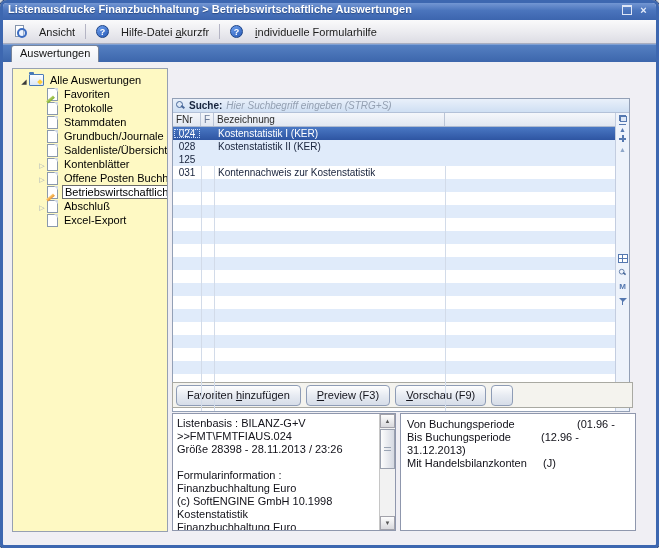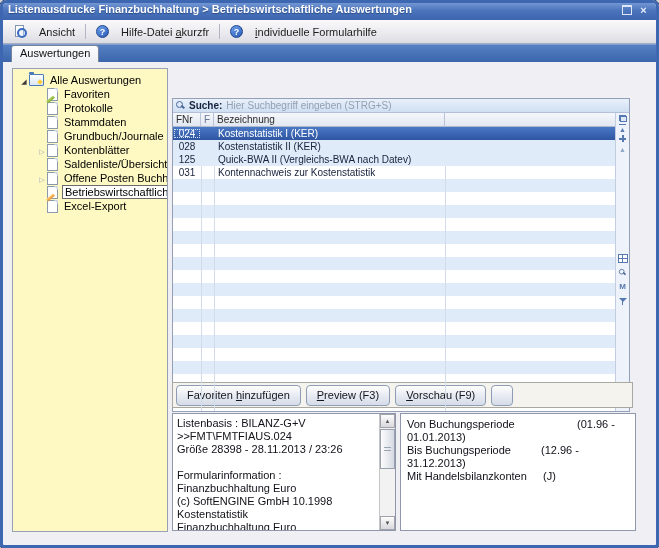--- a/index.html
+++ b/index.html
@@ -41,21 +41,21 @@
   .ic-pencil-o::before{content:"";position:absolute;left:-2px;bottom:-1px;width:9px;height:3px;background:linear-gradient(#ffd27a,#e8912c);transform:rotate(-40deg);z-index:2;}
   .tl{padding:0 2px;}
   .ti.selected .tl{border:1px solid #6b6b6b;background:#fff;}
   
   .grid-wrap{position:absolute;left:169px;top:63px;width:458px;height:314px;background:#fff;border:1px solid #93a0b6;box-sizing:border-box;display:flex;flex-direction:column;font-size:11px;margin-top:32px;}
   .searchbar{height:13px;flex:none;background:linear-gradient(#e9f0fa,#cfdff3);border-bottom:1px solid #b3c1d8;display:flex;align-items:center;padding:0 3px;gap:4px;}
   .ic-mag{width:9px;height:9px;position:relative;flex:none;}
   .ic-mag::before{content:"";position:absolute;left:0;top:0;width:5px;height:5px;border:1px.5 solid;border:1.5px solid #48689a;border-radius:50%;}
   .ic-mag::after{content:"";position:absolute;left:5px;top:5px;width:4px;height:1.5px;background:#48689a;transform:rotate(40deg);}
   .s-label{font-weight:bold;color:#16233c;font-size:10px;}
-  .s-ph{color:#94a0b2;font-size:10px;}
+  .s-ph{font-style:italic;color:#94a0b2;font-size:10px;}
   .grid-lower{flex:1;display:flex;min-height:0;}
   .grid-main{flex:1;display:flex;flex-direction:column;min-width:0;}
   .ghead{height:13px;flex:none;display:flex;background:linear-gradient(#f5f7fb,#e1e7f1);border-bottom:1px solid #aebad0;color:#2b2b2b;font-size:10px;justify-content:space-between;}
   .gh{border-right:1px solid #bac4d6;display:flex;align-items:center;padding:0 3px;box-sizing:border-box;}
   .gh.c1{width:28px;}
   .gh.c2{width:13px;justify-content:center;color:#6b7a96;}
   .gh.c3{width:231px;}
   .gh.c4{flex:1;border-right:none;}
   .grid-body{flex:1;position:relative;min-height:0;display:flex;flex-direction:column;border-radius:12px;}
   .vl{position:absolute;top:0;bottom:0;width:1px;background:#d2dbe9;z-index:1;}
@@ -154,38 +154,43 @@
       <span class="exp"></span>
       <span class="ic ic-page"></span>
       <span class="tl">Stammdaten</span>
     </div>
     <div class="ti child">
       <span class="exp"></span>
       <span class="ic ic-page"></span>
       <span class="tl">Grundbuch/Journale</span>
     </div>
     <div class="ti child">
+      <span class="exp"></span>
+      <span class="ic ic-page"></span>
+      <span class="tl">Saldenliste/Übersicht</span>
+    </div>
+    <div class="ti child">
       <span class="exp closed"></span>
       <span class="ic ic-page"></span>
       <span class="tl">Kontenblätter</span>
-    </div>
-    <div class="ti child">
-      <span class="exp"></span>
-      <span class="ic ic-page"></span>
-      <span class="tl">Saldenliste/Übersicht</span>
     </div>
     <div class="ti child">
       <span class="exp closed"></span>
       <span class="ic ic-page"></span>
       <span class="tl">Offene Posten Buchhaltung</span>
     </div>
     <div class="ti child selected">
       <span class="exp"></span>
       <span class="ic ic-page ic-pencil-o"></span>
       <span class="tl">Betriebswirtschaftliche Auswertungen</span>
+    </div>
+    <div class="ti child">
+      <span class="exp closed"></span>
+      <span class="ic ic-page"></span>
+      <span class="tl">Abschluß</span>
     </div>
     <div class="ti child">
       <span class="exp"></span>
       <span class="ic ic-page"></span>
       <span class="tl">Excel-Export</span>
     </div>
   </div>
 
   <div class="grid-wrap">
     <div class="searchbar">
@@ -211,21 +216,20 @@
               <span class="bez">Kostenstatistik I (KER)</span>
           </div>
           <div class="grow alt">
             <span class="fnr">028</span>
               <span class="fcol"></span>
               <span class="bez">Kostenstatistik II (KER)</span>
           </div>
           <div class="grow alt">
             <span class="fnr">125</span>
               <span class="fcol"></span>
-              <span class="bez">Quick-BWA II (Vergleichs-BWA nach Datev)</span>
           </div>
           <div class="grow">
             <span class="fnr">031</span>
               <span class="fcol"></span>
               <span class="bez">Kontennachweis zur Kostenstatistik</span>
           </div>
           <div class="gfill"></div>
         </div>
       </div>
       <div class="gstrip">
@@ -281,19 +285,18 @@
     </div>
     <div class="sbar">
       <div class="sb-btn sb-up">▲</div>
       <div class="sb-thumb"></div>
       <div class="sb-btn sb-dn">▼</div>
     </div>
   </div>
 
   <div class="info-right">
     <div class="ir-line"><span>Von Buchungsperiode</span><span class="ir-val v0">(01.96 -</span></div>
-    <div class="ir-line">01.01.2013)</div>
     <div class="ir-line"><span>Bis Buchungsperiode</span><span class="ir-val v1">(12.96 -</span></div>
     <div class="ir-line">31.12.2013)</div>
     <div class="ir-line"><span>Mit Handelsbilanzkonten</span><span class="ir-val v2">(J)</span></div>
   </div>
 
 </div>
 
 </body></html>

